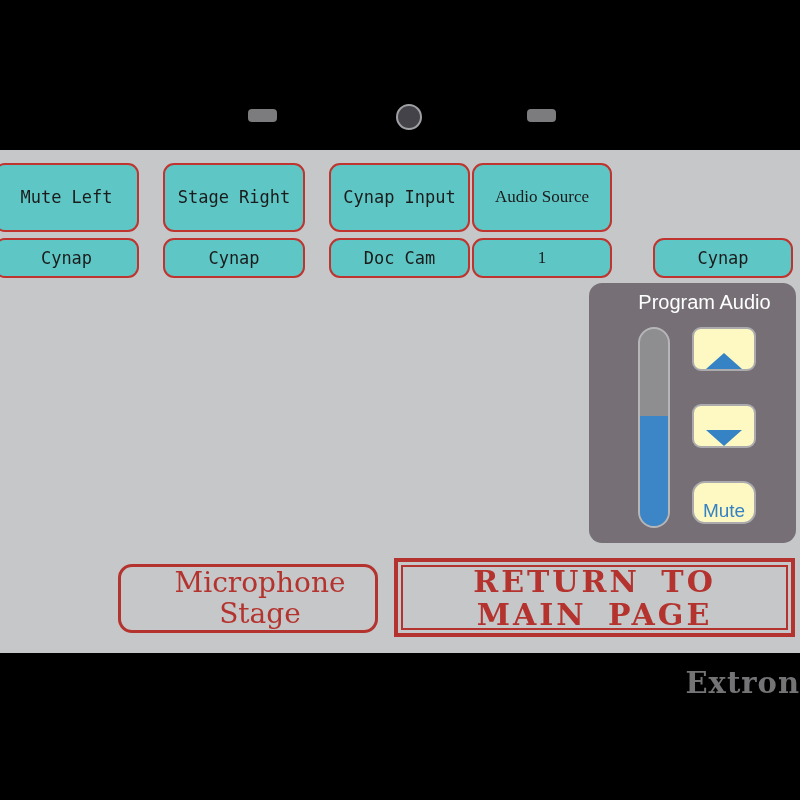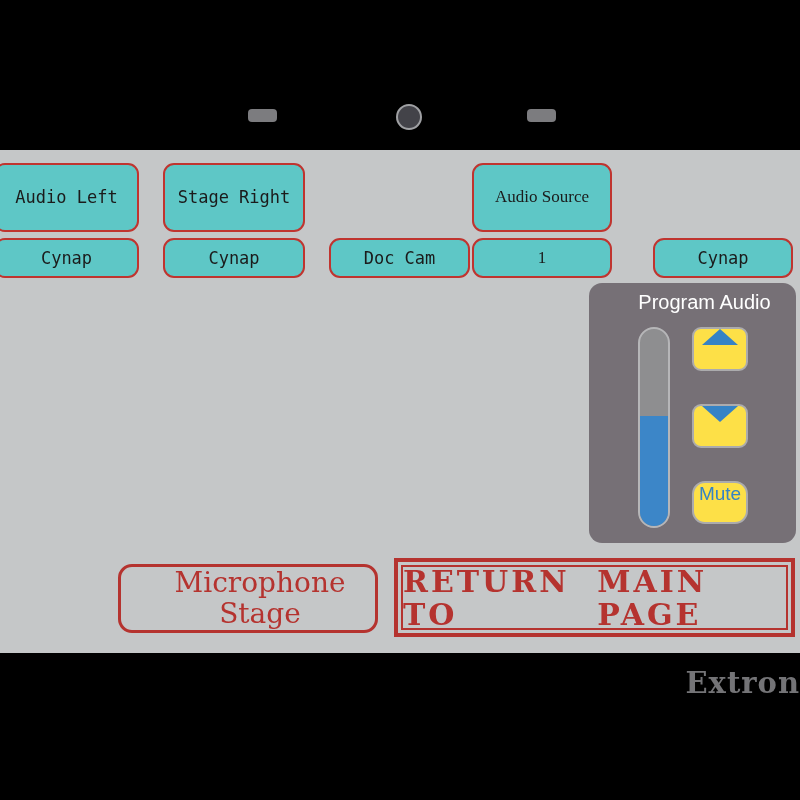--- a/index.html
+++ b/index.html
@@ -29,67 +29,70 @@
   .col5{left:653px;width:140px;}
 
   
   .audio-panel{position:absolute;left:589px;top:283px;width:207px;height:260px;
     background:#767076;border-radius:13px;}
   .audio-title{position:absolute;top:8px;left:0;width:100%;text-align:center;color:#ffffff;
     font-family:"Liberation Sans",sans-serif;font-size:20px;padding-left:12px;}
   .slider-track{position:absolute;left:49px;top:44px;width:32px;height:201px;border-radius:16px;
     background:#8e8e90;border:2px solid #b6b6b8;overflow:hidden;box-sizing:border-box;}
   .slider-fill{position:absolute;bottom:0;left:0;width:100%;height:56%;background:#3c86c8;}
-  .ctl-btn{position:absolute;left:103px;width:56px;height:44px;background:#fde047;
-    border:2px solid #ababad;border-radius:9px;display:flex;align-items:flex-start;justify-content:center;
+  .ctl-btn{position:absolute;left:103px;width:64px;height:44px;background:#fef9c3;
+    border:2px solid #ababad;border-radius:9px;display:flex;align-items:flex-end;justify-content:center;
     box-sizing:border-box;}
   .btn-up{top:44px;}
   .btn-down{top:121px;}
   .btn-mute{top:198px;height:43px;border-radius:13px;color:#3583c5;
     font-family:"Liberation Sans",sans-serif;font-size:19px;}
   .tri-up{width:0;height:0;border-left:18px solid transparent;border-right:18px solid transparent;
     border-bottom:16px solid #3583c5;}
   .tri-down{width:0;height:0;border-left:18px solid transparent;border-right:18px solid transparent;
     border-top:16px solid #3583c5;}
 
   
   .mic-btn{position:absolute;left:118px;top:564px;width:260px;height:69px;
     border:3px solid #b5332f;border-radius:14px;color:#b5332f;
     font-family:"DejaVu Serif","Liberation Serif",serif;font-size:28px;line-height:1.08;
     display:flex;flex-direction:column;align-items:center;justify-content:center;box-sizing:border-box;padding-left:24px;}
 
   
   .return-btn{position:absolute;left:394px;top:558px;width:401px;height:79px;
     border:4px solid #b5332f;box-sizing:border-box;background:transparent;}
   .return-inner{position:absolute;inset:3px;border:2px solid #b5332f;
-    display:flex;flex-direction:row;align-items:center;justify-content:center;
+    display:flex;flex-direction:column;align-items:center;justify-content:center;
     color:#b5332f;font-family:"DejaVu Serif","Liberation Serif",serif;font-weight:bold;
     font-size:30px;letter-spacing:3px;word-spacing:8px;line-height:1.1;}
 
   
   .footer-logo{position:absolute;top:666px;left:0;width:800px;text-align:right;color:#747477;
     font-family:"DejaVu Serif","Liberation Serif",serif;font-weight:bold;font-size:29px;
     letter-spacing:1px;}
 </style>
 </head>
 <body>
 
 <div class="screen">
 
   <div class="bezel-rect" style="left:248px;"></div>
   <div class="bezel-circle" style="left:396px;"></div>
   <div class="bezel-rect" style="left:527px;"></div>
 
   <div class="gray-panel"></div>
 
   <div class="src-btn row1 col1">
-    <span>Audio Left</span>
+    <span>Mute Left</span>
   </div>
   <div class="src-btn row1 col2">
     <span>Stage Right</span>
+  </div>
+  <div class="src-btn row1 col3">
+    <span>Cynap Input</span>
   </div>
   <div class="src-btn row1 col4">
     <span>Audio Source</span>
   </div>
 
   <div class="src-btn row2 col1">
     <span>Cynap</span>
   </div>
   <div class="src-btn row2 col2">
     <span>Cynap</span>

